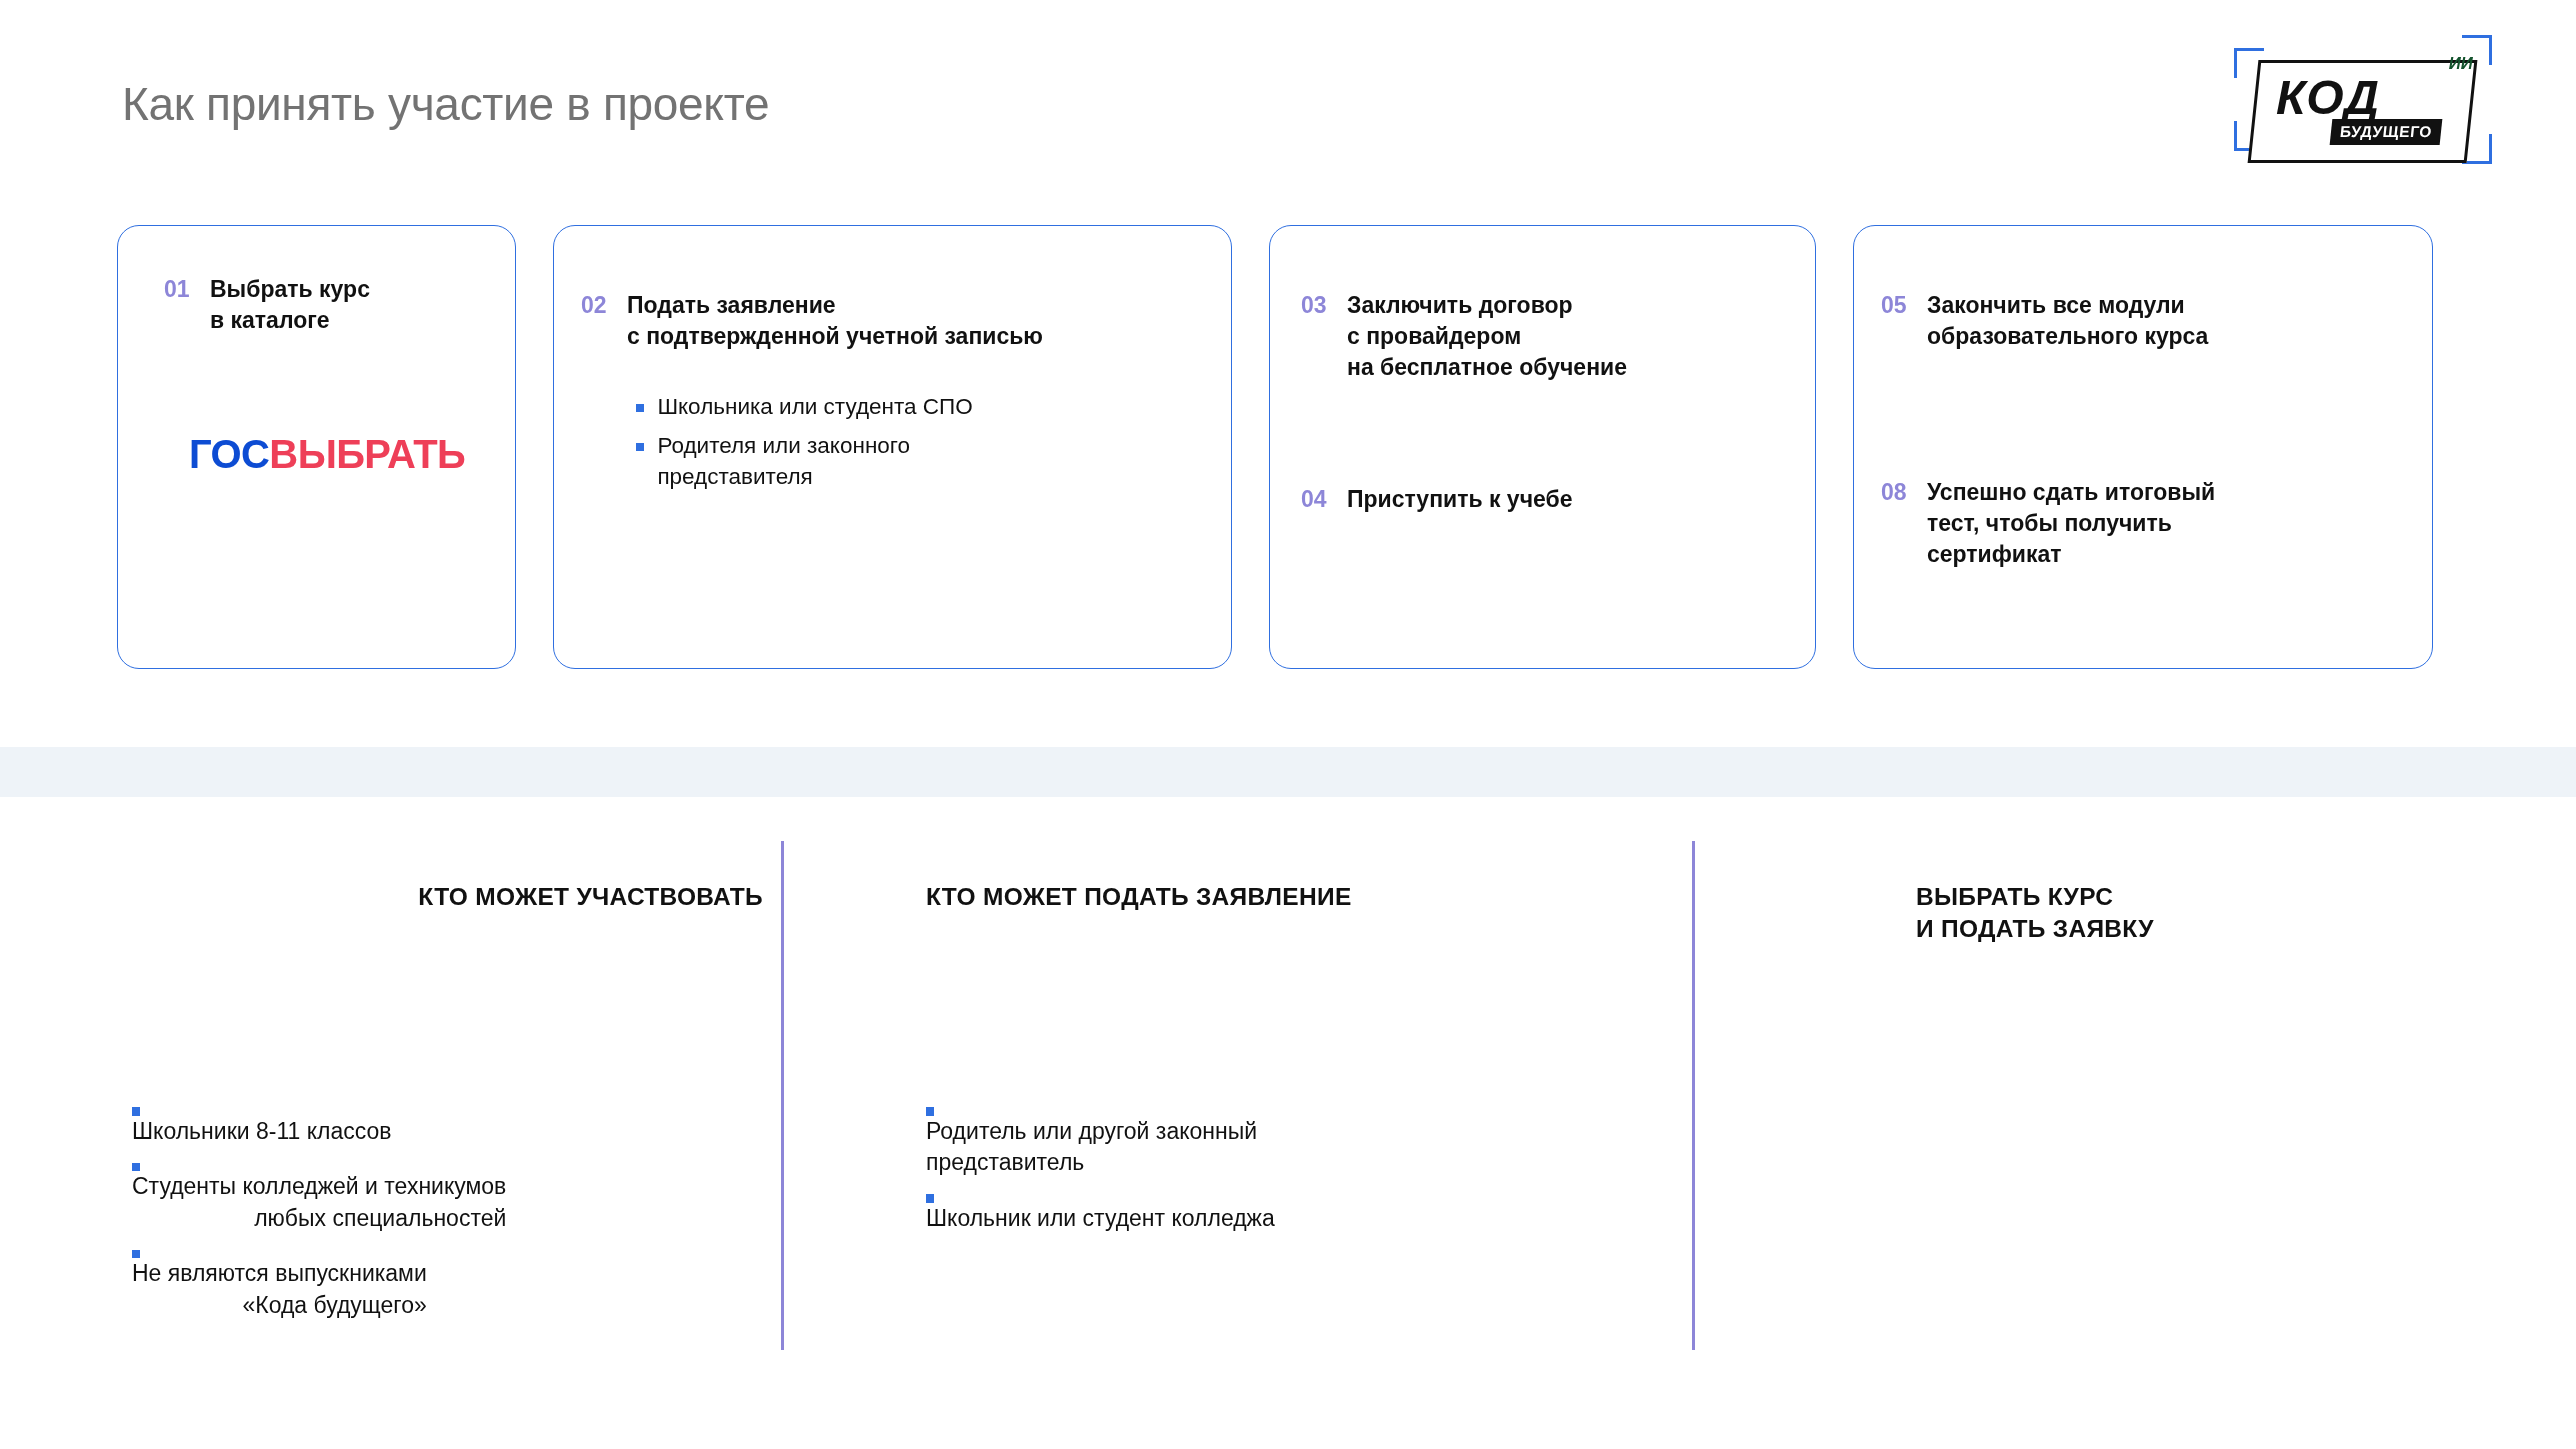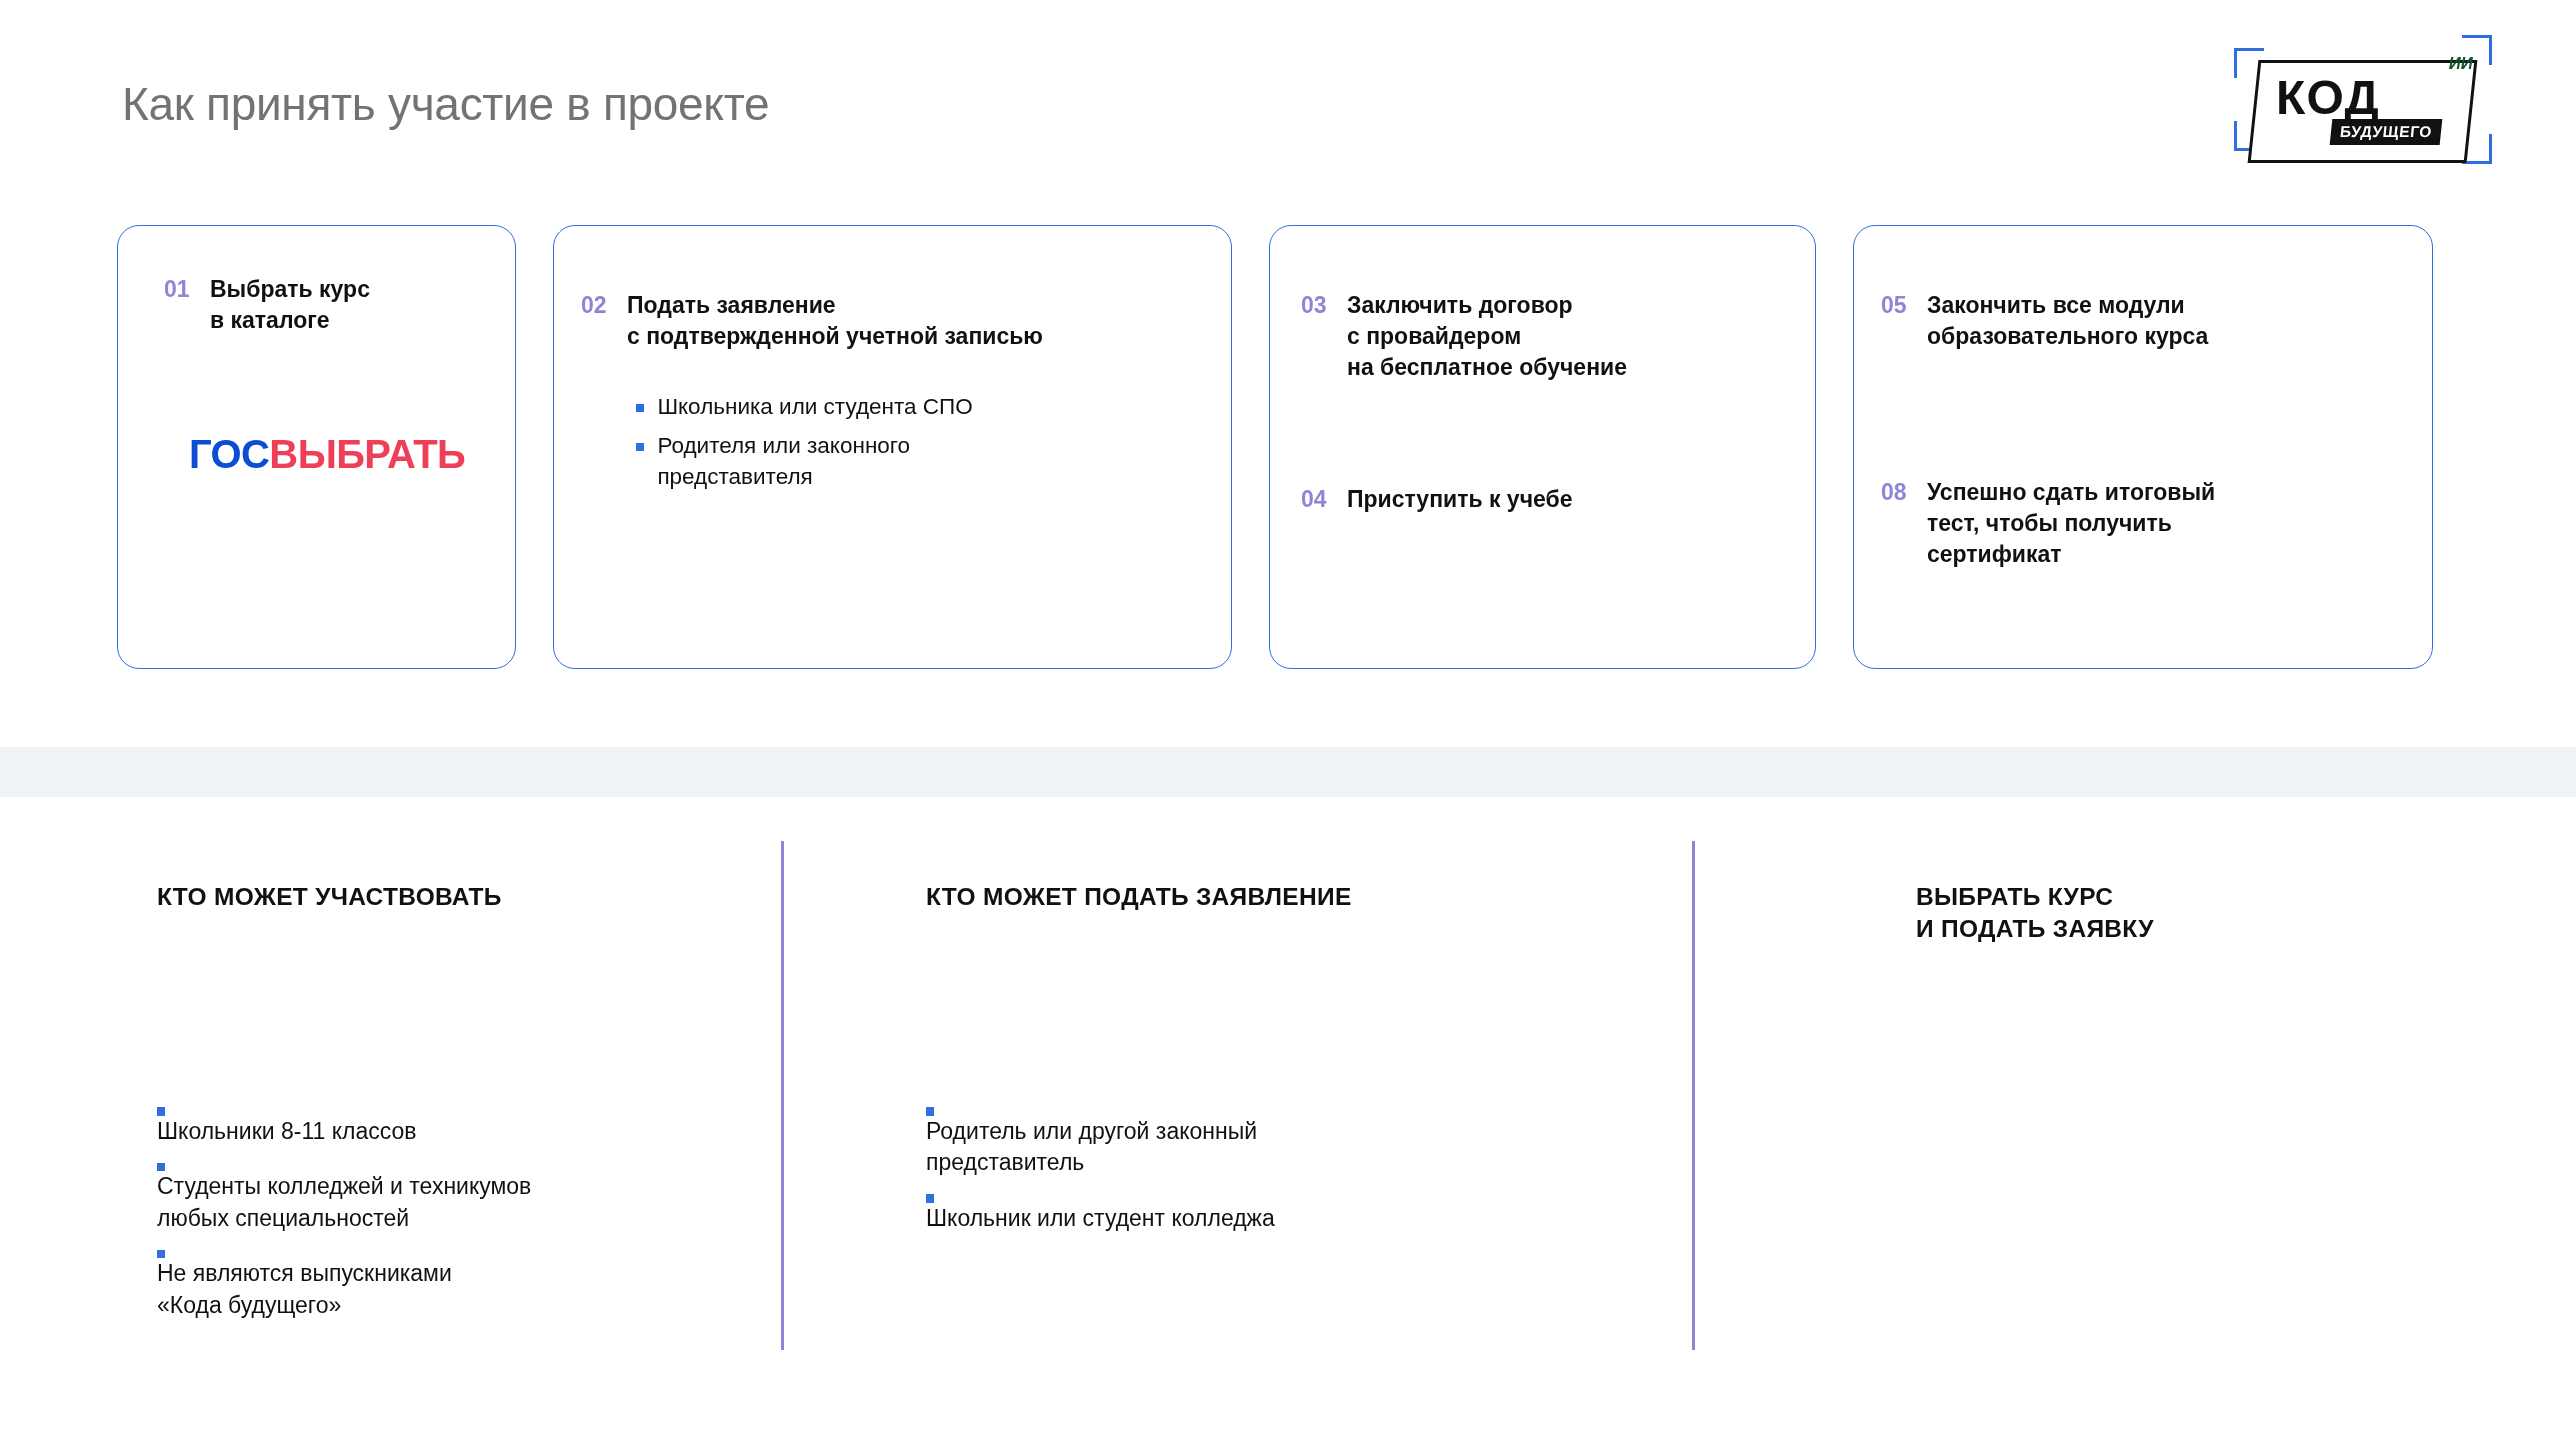--- a/index.html
+++ b/index.html
@@ -61,20 +61,21 @@
     background: #ffffff;
   }
   .logo-kod {
     position: absolute;
     left: 42px;
     top: 35px;
     font-size: 48px;
     font-weight: 800;
     color: #111111;
     letter-spacing: 1.3px;
+    font-style: italic;
   }
   .logo-ii {
     position: absolute;
     right: 19.3px;
     top: 19.3px;
     font-size: 16.7px;
     font-weight: 800;
     color: #14532d;
     font-style: italic;
   }
@@ -191,21 +192,21 @@
     height: 652px;
     background: #ffffff;
   }
   .col-head {
     font-size: 24.5px;
     font-weight: 700;
     color: #111111;
     letter-spacing: 0.3px;
     line-height: 1.3;
   }
-  .col1 { position: absolute; left: 157px; top: 84px; width: 631px; }
+  .col1 { position: absolute; left: 132px; top: 84px; width: 631px; text-align: right; }
   .col2 { position: absolute; left: 926px; top: 84px; width: 612px; }
   .col3 { position: absolute; left: 1916px; top: 84px; width: 580px; }
 
   .vline {
     position: absolute;
     width: 3.2px;
     background: #8d86d8;
   }
   .vline-1 { left: 781px; top: 44px; height: 509px; }
   .vline-2 { left: 1692px; top: 44px; height: 509px; }

